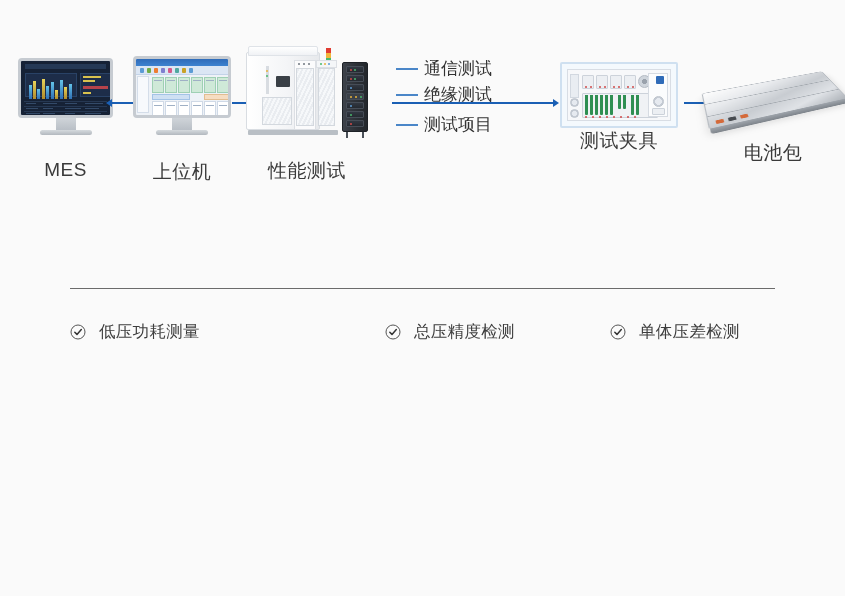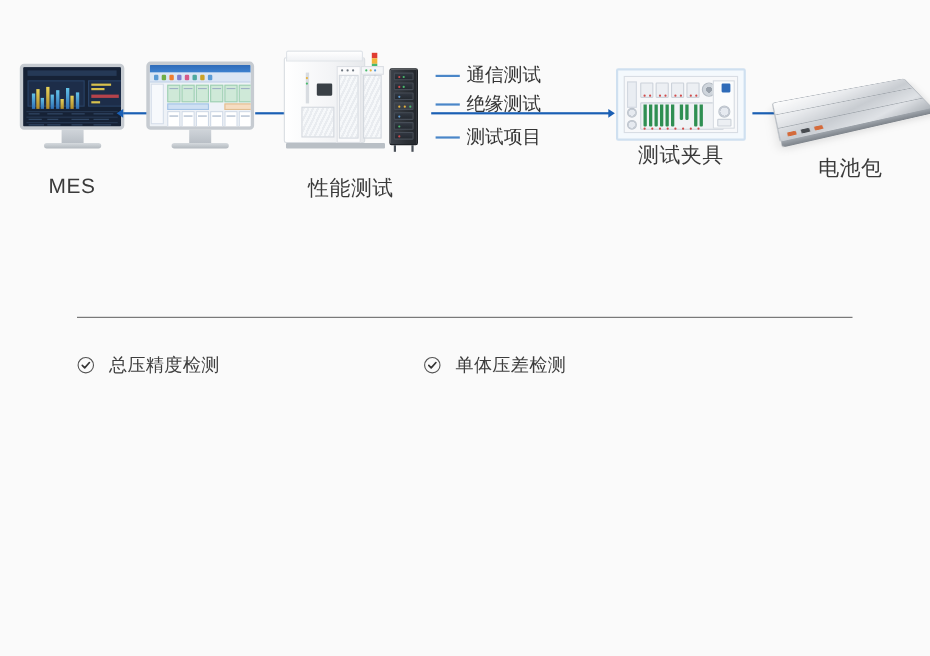--- a/index.html
+++ b/index.html
@@ -434,28 +434,29 @@
             <div class="lt-txt" style="left:31px; top:46px; width:8px;"></div>
             <div class="lt-txt" style="left:44px; top:46px; width:8px;"></div>
             <div class="lt-txt" style="left:57px; top:46px; width:8px;"></div>
             <div class="lt-txt" style="left:70px; top:46px; width:8px;"></div>
             <div class="lt-txt" style="left:83px; top:46px; width:8px;"></div>
           </div>
         </div>
         <div class="mon-neck"></div>
         <div class="mon-base"></div>
       </div>
+      <div class="node-label" style="margin-top:24px;">上位机</div>
     </div>
 
     <div>
       <div class="arrow-line" style="left:232px; top:102px; width:42px;"></div>
       <div class="arrow-head" style="left:273px; top:99px;"></div>
     </div>
 
-    <div class="node" style="left:258px; top:42px; width:122px;">
+    <div class="node" style="left:246px; top:42px; width:122px;">
       <div class="cabinet" style="height:100px;">
 
         <div class="tower" style="left:80px; top:6px;">
           <div class="tr"></div>
           <div class="ty"></div>
           <div class="tg"></div>
           <div class="tpole"></div>
         </div>
         <div class="cab-body"></div>
         <div class="cab-top"></div>
@@ -598,20 +599,27 @@
 
   <div id="divider"></div>
 
   <div id="items-grid">
 
     <div class="item">
       <svg class="check-icon" viewBox="0 0 16 16">
         <circle cx="8" cy="8" r="7" fill="none" stroke="#555555" stroke-width="1"></circle>
         <path d="M4.8 8.2 L7 10.4 L11.3 5.6" fill="none" stroke="#333333" stroke-width="1.5" stroke-linecap="round" stroke-linejoin="round"></path>
       </svg>
+      <span class="item-label">低压功耗测量</span>
+    </div>
+    <div class="item">
+      <svg class="check-icon" viewBox="0 0 16 16">
+        <circle cx="8" cy="8" r="7" fill="none" stroke="#555555" stroke-width="1"></circle>
+        <path d="M4.8 8.2 L7 10.4 L11.3 5.6" fill="none" stroke="#333333" stroke-width="1.5" stroke-linecap="round" stroke-linejoin="round"></path>
+      </svg>
       <span class="item-label">总压精度检测</span>
     </div>
     <div class="item">
       <svg class="check-icon" viewBox="0 0 16 16">
         <circle cx="8" cy="8" r="7" fill="none" stroke="#555555" stroke-width="1"></circle>
         <path d="M4.8 8.2 L7 10.4 L11.3 5.6" fill="none" stroke="#333333" stroke-width="1.5" stroke-linecap="round" stroke-linejoin="round"></path>
       </svg>
       <span class="item-label">单体压差检测</span>
     </div>
 

